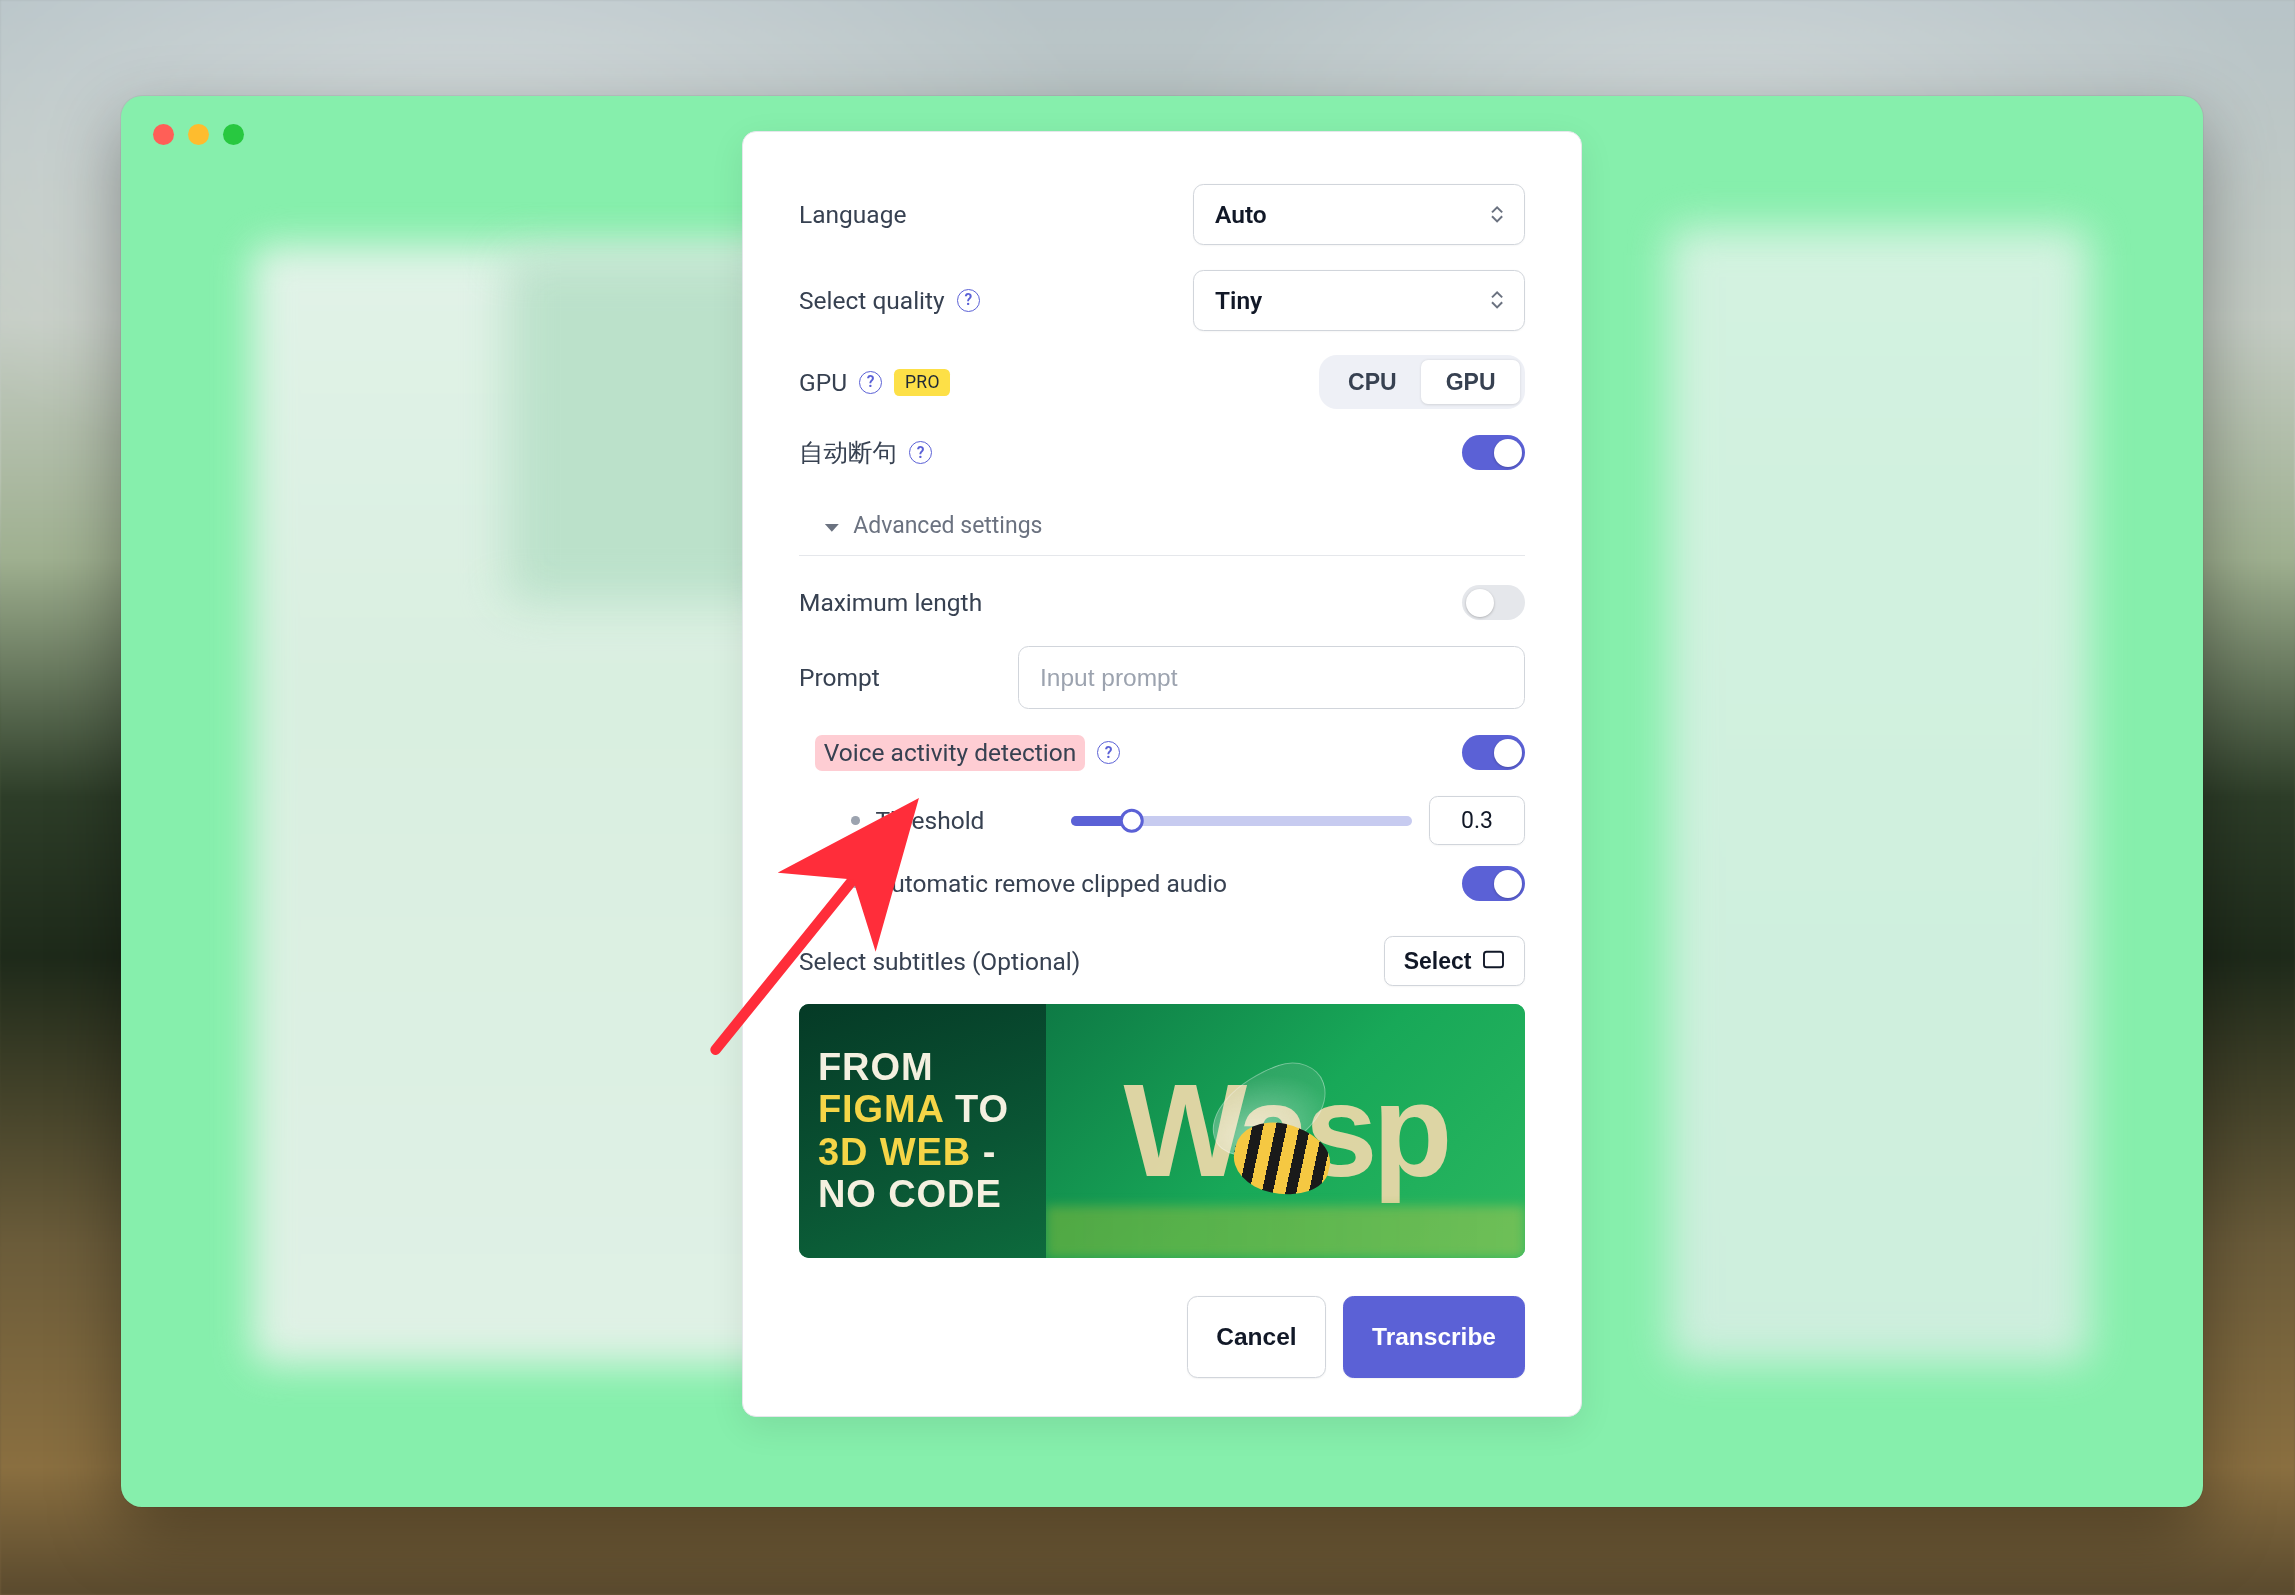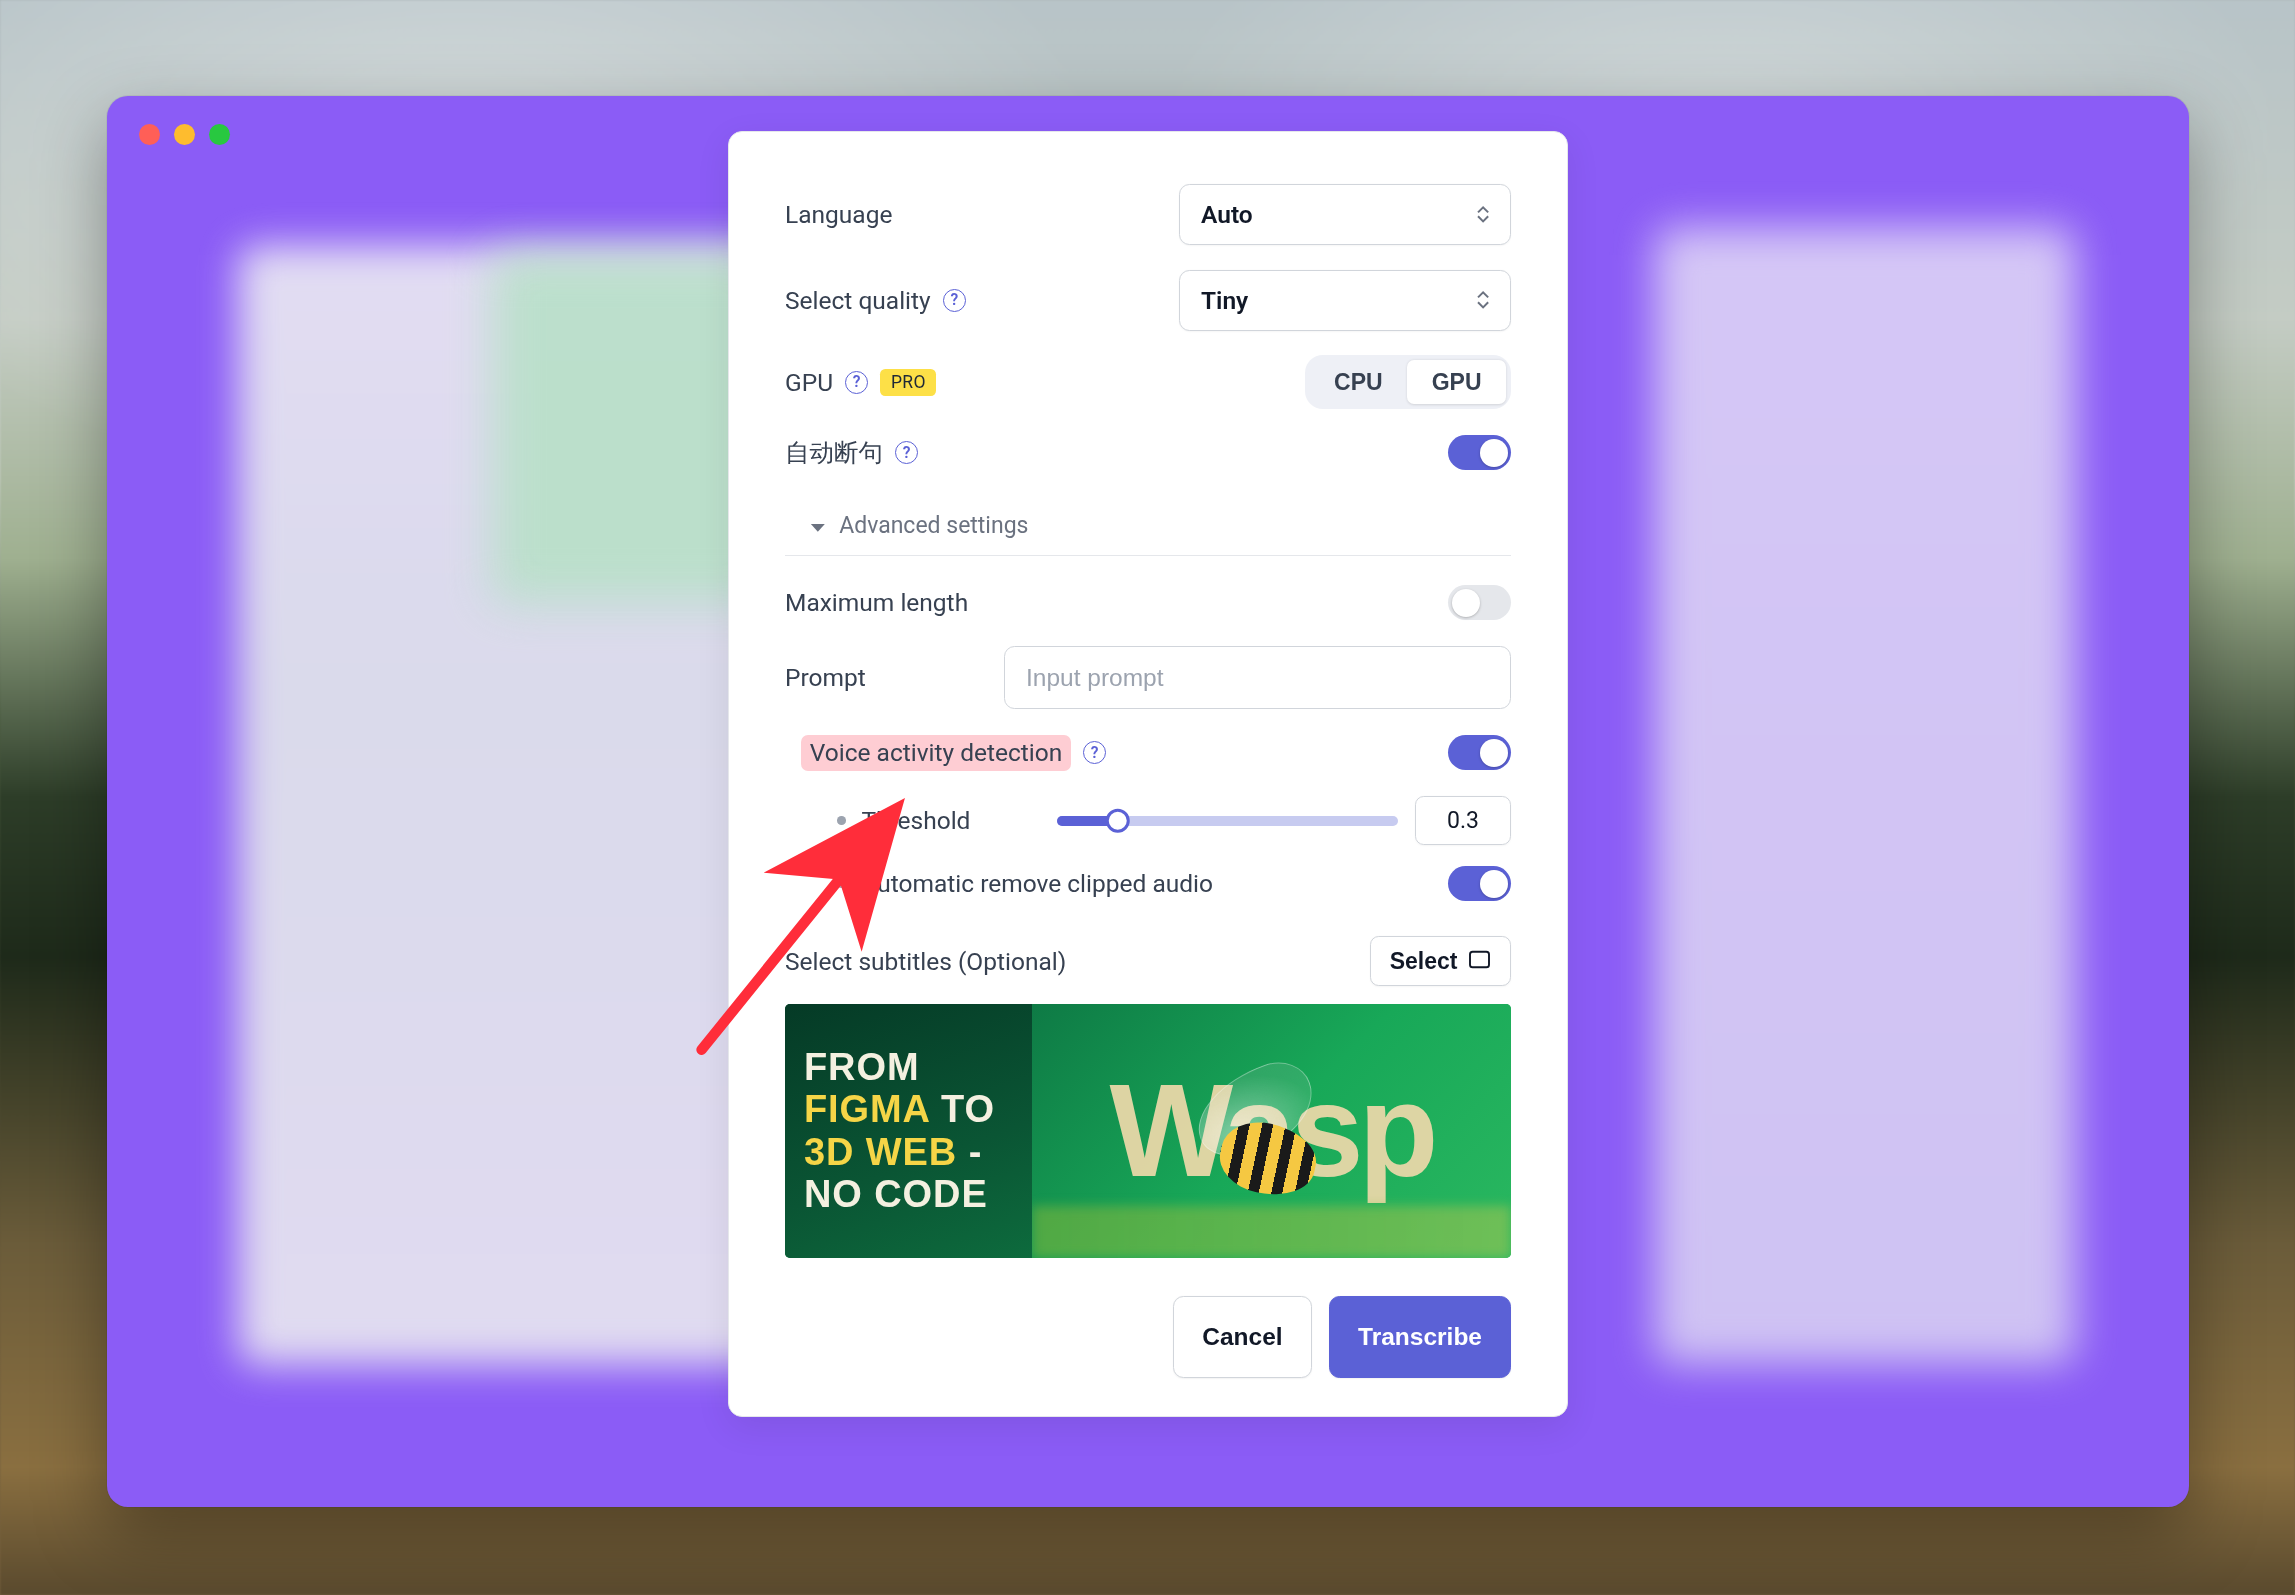--- a/index.html
+++ b/index.html
@@ -13,23 +13,23 @@
   .desktop-bg {
     position: absolute; inset: 0;
     background:
       radial-gradient(ellipse 40% 30% at 20% 10%, rgba(255,255,255,0.35), transparent 70%),
       radial-gradient(ellipse 35% 25% at 75% 8%, rgba(255,255,255,0.3), transparent 70%),
       linear-gradient(180deg, #b8c4c8 0%, #c4ccc4 20%, #9fb090 35%, #2d3d28 50%, #1e2a1a 60%, #6b5c3a 78%, #8a6f40 92%, #5a4a2e 100%);
     filter: blur(0.9px);
   }
   .window {
     position: absolute;
-    left: 107px; top: 96px;
+    left: 121px; top: 96px;
     width: 2082px; height: 1411px;
-    background: #8b5cf6;
+    background: #86efac;
     border-radius: 21px;
     box-shadow: 0 26px 70px rgba(0,0,0,0.35), 0 0 0 0.9px rgba(0,0,0,0.05);
     overflow: hidden;
   }
   .traffic-lights {
     position: absolute;
     top: 28px; left: 31.5px;
     display: flex; gap: 14px;
   }
   .traffic-light {
@@ -276,21 +276,21 @@
     padding: 10.5px 19px;
     font-size: 23px;
     font-weight: 600;
     color: #111827;
     box-shadow: 0 0.9px 1.7px rgba(0,0,0,0.04);
   }
 
   .preview {
     width: 100%;
     height: 254px;
-    border-radius: 5px;
+    border-radius: 10px;
     overflow: hidden;
     position: relative;
     background: linear-gradient(135deg, #0a5c3a 0%, #0e7a45 30%, #1a9950 60%, #2ab860 100%);
     display: flex;
   }
   .preview-left {
     width: 34%;
     background: linear-gradient(160deg, #053a26 0%, #0a5534 60%, #0d6b3d 100%);
     padding: 24.5px 19px;
     display: flex; flex-direction: column; justify-content: center;

